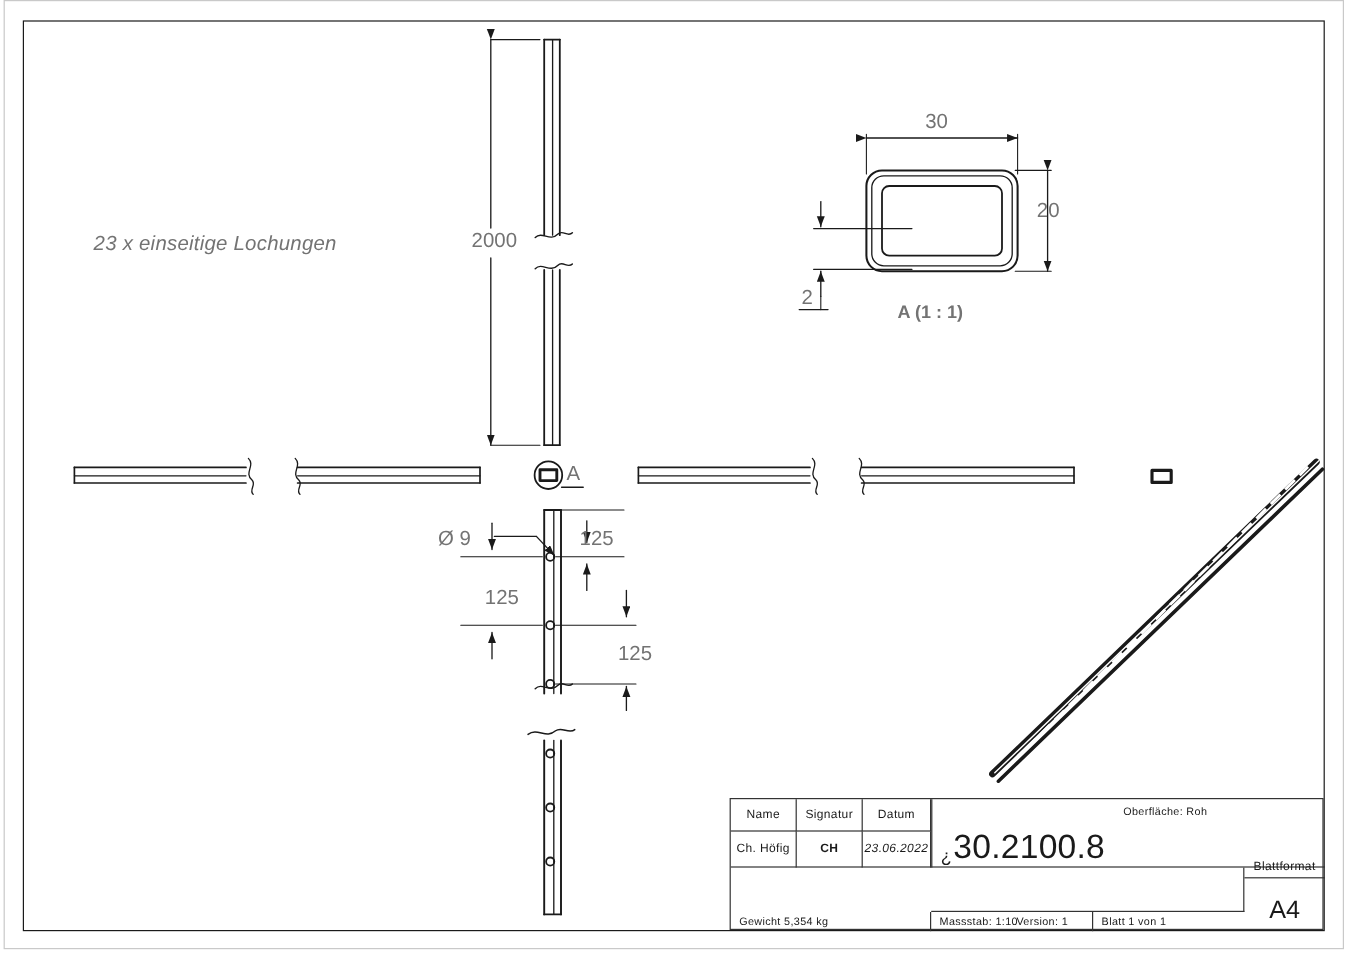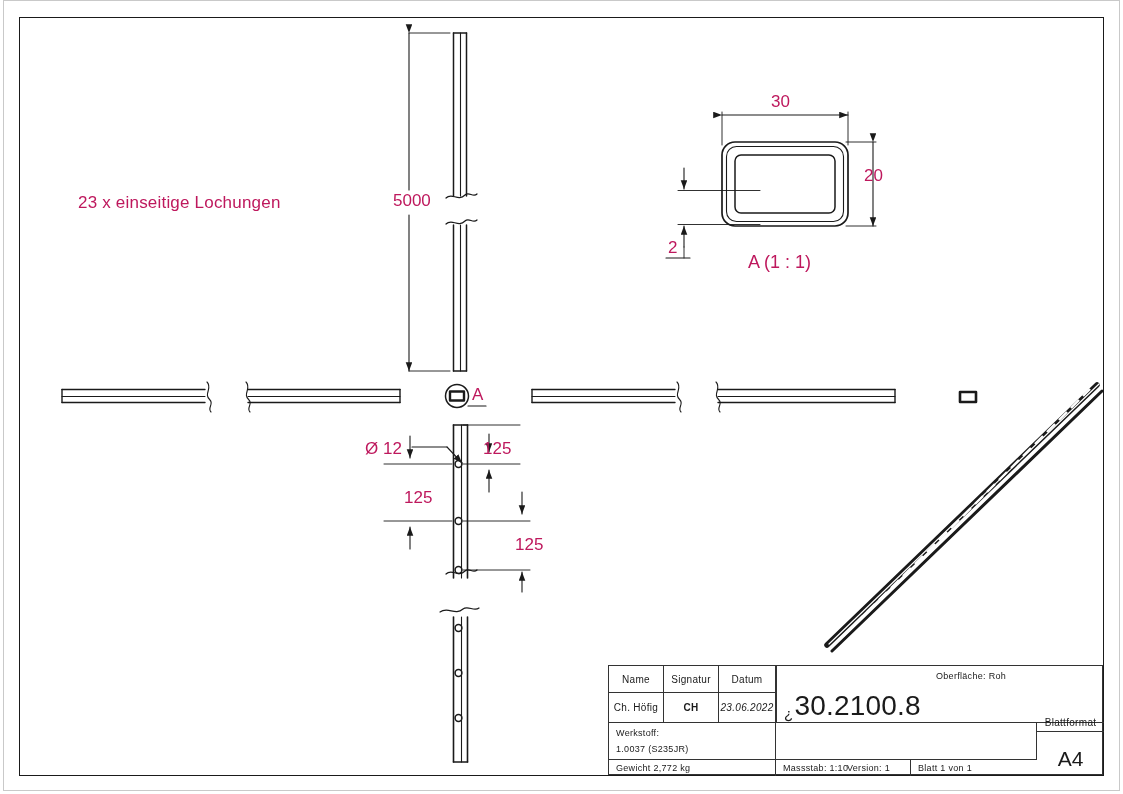--- a/index.html
+++ b/index.html
@@ -45,28 +45,28 @@
     left: 0; top: 0;
     width: 1123px;
     height: 794px;
     pointer-events: none;
   }
   .layer svg { display:block; }
 
   
   .lbl {
     position: absolute;
-    color: #be185d;
+    color: #737373;
     font-family: "Liberation Sans", sans-serif;
     white-space: nowrap;
     line-height: 1;
   }
   .lbl-note   { font-size: 17px; letter-spacing: .2px; }
   .lbl-dim    { font-size: 17px; }
-  .lbl-view   { font-size: 18px; }
+  .lbl-view   { font-size: 15px; font-weight: bold; }
   .lbl-secmk  { font-size: 17px; }
 
   
   .tb {
     position: absolute;
     left: 608px;
     top: 665px;
     width: 495px;
     height: 110px;
     box-sizing: border-box;
@@ -300,25 +300,25 @@
         <line x1="1035" y1="444" x2="1043" y2="436"></line>
         <line x1="1047" y1="432" x2="1055" y2="424"></line>
         <line x1="1059" y1="420" x2="1067" y2="412"></line>
         <line x1="1071" y1="408" x2="1079" y2="400"></line>
         <line x1="1083" y1="396" x2="1090" y2="389"></line>
       </g>
     </g>
   </svg>
   </div>
 
-  <div class="lbl lbl-note" style="left:78px; top:194px;">23 x einseitige Lochungen</div>
-
-  <div class="lbl lbl-dim" style="left:393px; top:192px;">5000</div>
-
-  <div class="lbl lbl-dim" style="left:365px; top:440px;">Ø 12</div>
+  <div class="lbl lbl-note" style="left:78px; top:194px;font-style:italic;">23 x einseitige Lochungen</div>
+
+  <div class="lbl lbl-dim" style="left:393px; top:192px;">2000</div>
+
+  <div class="lbl lbl-dim" style="left:365px; top:440px;">Ø 9</div>
 
   <div class="lbl lbl-dim" style="left:483px; top:440px;">125</div>
 
   <div class="lbl lbl-dim" style="left:404px; top:489px;">125</div>
 
   <div class="lbl lbl-dim" style="left:515px; top:536px;">125</div>
 
   <div class="lbl lbl-secmk" style="left:472px; top:386px;">A</div>
 
   <div class="lbl lbl-view" style="left:748px; top:253px;">A (1 : 1)</div>
@@ -341,30 +341,26 @@
 
     <div class="cell tb-t-l" style="left:327px; top:0; width:168px; height:16px; padding-top:5px;">Oberfläche:  Roh</div>
     <div class="cell bd-b" style="left:167px; top:0; width:328px; height:57px;
          border-left:1.2px solid #333333; border-right:none;">
       <div style="display:flex; align-items:flex-end; height:100%; padding:0 0 5px 7px;">
         <span class="tb-t-l" style="font-size:15px; padding-right:1px;">¿</span>
         <span class="tb-big">30.2100.8</span>
       </div>
     </div>
 
-    <div class="cell bd-r bd-b" style="left:0; top:57px; width:167px; height:37px;">
-      <div class="tb-t-l" style="padding:5px 0 0 7px;">Werkstoff:</div>
-      <div class="tb-t-l" style="padding:6px 0 0 7px;">1.0037 (S235JR)</div>
-    </div>
 
     <div class="cell bd-r bd-b" style="left:167px; top:57px; width:261px; height:37px;"></div>
 
     <div class="cell bd-b tb-t-c ctr-v ctr-h" style="left:428px; top:47px; width:67px; height:19px;">Blattformat</div>
     <div class="cell tb-a4 ctr-v ctr-h" style="left:428px; top:76px; width:67px; height:34px;">A4</div>
 
-    <div class="cell bd-r tb-t-l ctr-v pad-l" style="left:0; top:94px; width:167px; height:16px;">Gewicht 2,772 kg</div>
+    <div class="cell bd-r tb-t-l ctr-v pad-l" style="left:0; top:94px; width:167px; height:16px;">Gewicht 5,354 kg</div>
     <div class="cell bd-r tb-t-l ctr-v pad-l" style="left:167px; top:94px; width:135px; height:16px;">Massstab: 1:10</div>
     <div class="cell tb-t-l ctr-v" style="left:238px; top:94px; width:70px; height:16px;">Version: 1</div>
     <div class="cell tb-t-l ctr-v pad-l" style="left:302px; top:94px; width:193px; height:16px;
                 border-right:none;">Blatt 1 von 1</div>
   </div>
 
 </div>
 
 </body></html>

